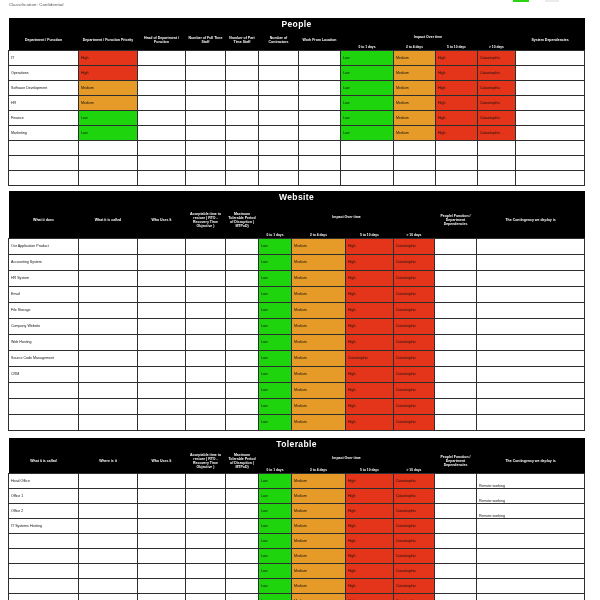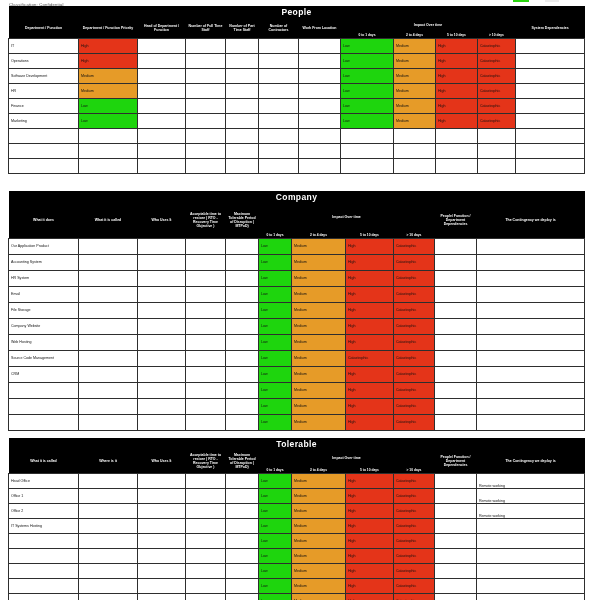--- a/index.html
+++ b/index.html
@@ -37,21 +37,21 @@
   td.level { text-align: center; color: #401c05; font-size: 3.4px; }
   td.note { font-size: 3.4px; color: #222; }
 </style>
 </head>
 <body>
 
 <div class="classification">Classification: Confidential</div>
 <div class="strip strip-green"></div>
 <div class="strip strip-gray"></div>
 
-<table class="bcp-table" style="top: 6px;">
+<table class="bcp-table" style="top: 18px;">
     <colgroup>
       <col style="width: 70px;">
       <col style="width: 59px;">
       <col style="width: 48px;">
       <col style="width: 40px;">
       <col style="width: 33px;">
       <col style="width: 40px;">
       <col style="width: 42px;">
       <col style="width: 53px;">
       <col style="width: 42px;">
@@ -219,21 +219,21 @@
       <col style="width: 33px;">
       <col style="width: 33px;">
       <col style="width: 54px;">
       <col style="width: 48px;">
       <col style="width: 41px;">
       <col style="width: 42px;">
       <col style="width: 108px;">
     </colgroup>
     <thead>
       <tr>
-        <th colspan="11" class="tbl-title" style="height: 11px;">Company</th>
+        <th colspan="11" class="tbl-title" style="height: 11px;">Website</th>
       </tr>
       <tr style="height: 30px;">
         <th rowspan="2" class="col-h">What it does</th>
         <th rowspan="2" class="col-h">What it is called</th>
         <th rowspan="2" class="col-h">Who Uses It</th>
         <th rowspan="2" class="col-h">Acceptable time to restore ( RTO - Recovery Time Objective )</th>
         <th rowspan="2" class="col-h">Maximum Tolerable Period of Disruption ( MTPoD)</th>
         <th colspan="4" class="col-h">Impact Over time</th>
         <th rowspan="2" class="col-h">People/ Function / Department Dependencies</th>
         <th rowspan="2" class="col-h">The Contingency we deploy is</th>

